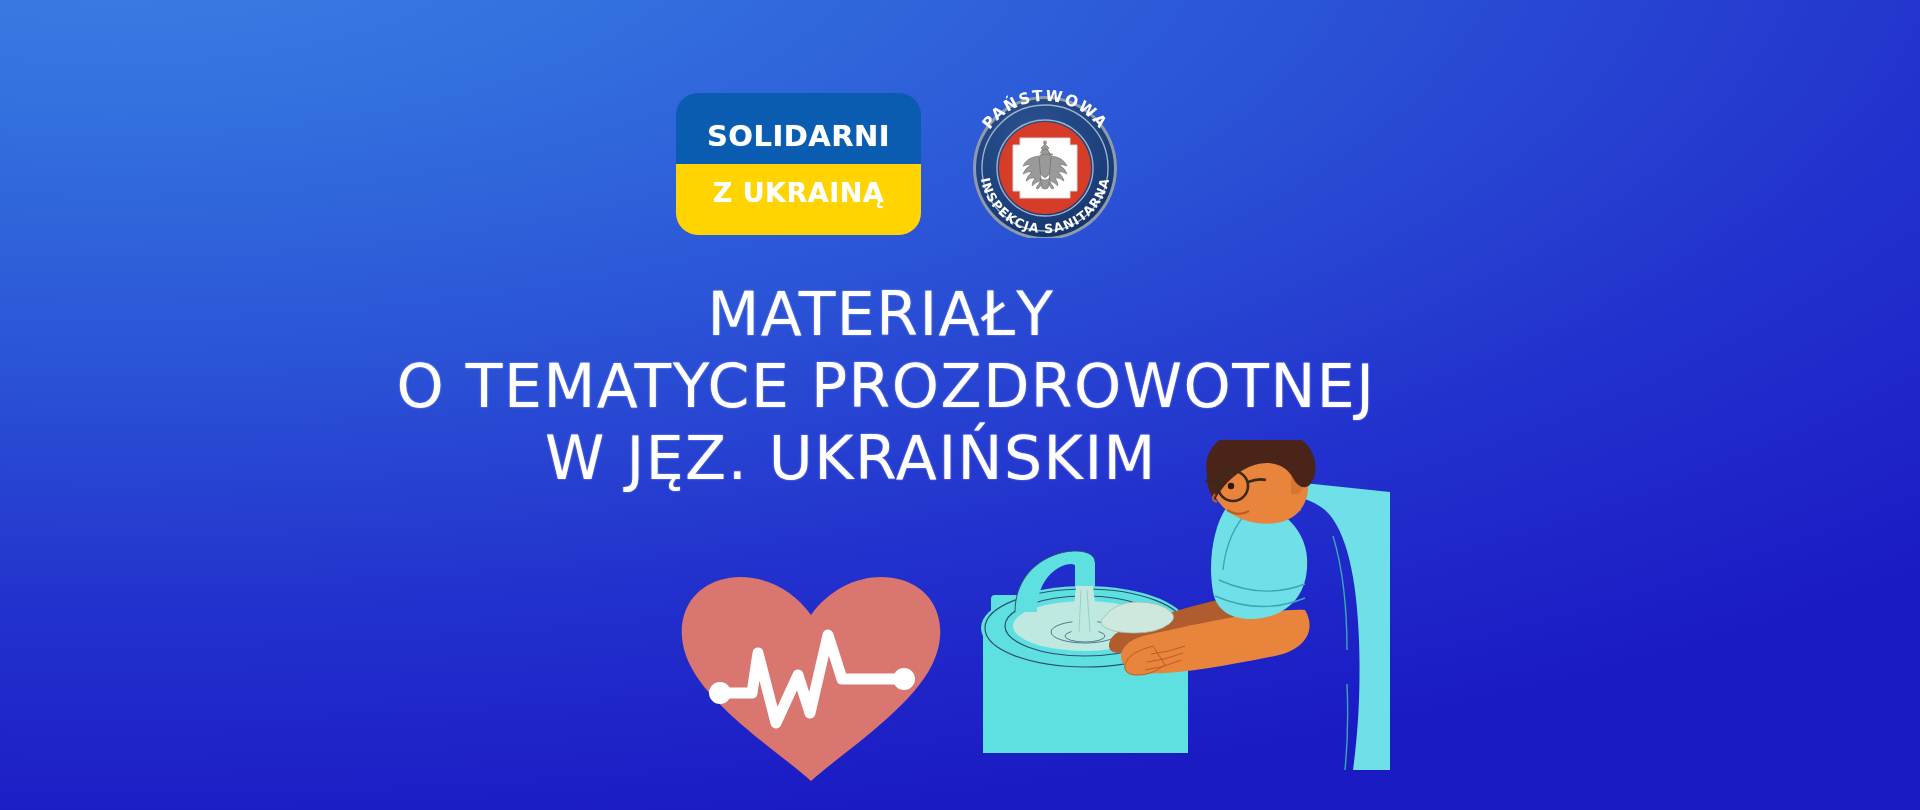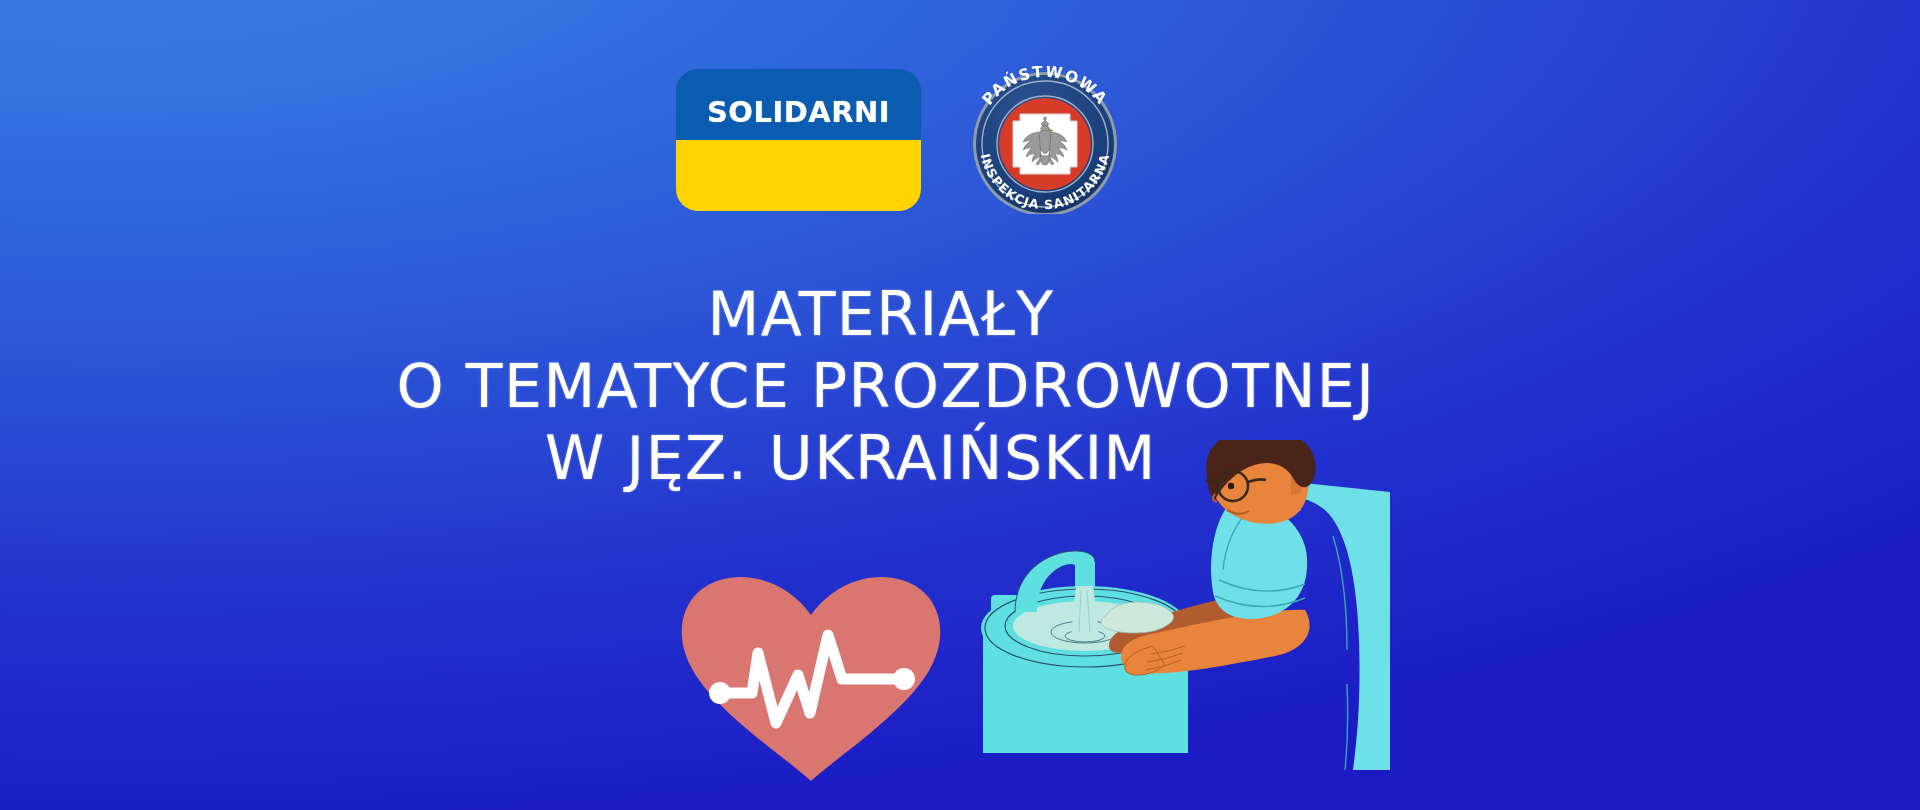--- a/index.html
+++ b/index.html
@@ -17,21 +17,21 @@
     width: 1920px;
     height: 810px;
     overflow: hidden;
     background: radial-gradient(ellipse 150% 130% at 6% -10%, #3f7fe3 0%, #3371df 18%, #2b54d6 42%, #2231cd 66%, #1b1bc4 88%);
   }
 
   
   #logo-row {
     position: absolute;
     left: 660px;
-    top: 66px;
+    top: 90px;
     width: 480px;
     height: 190px;
   }
 
   
   #solidarity-badge {
     position: absolute;
     left: 16px;
     top: 3px;
     width: 245px;
@@ -127,20 +127,21 @@
 <body>
 
 <div id="poster">
 
   <div id="logo-row">
 
     <div id="solidarity-badge">
       <div id="badge-blue"></div>
       <div id="badge-yellow"></div>
       <div class="badge-line" id="badge-line1">SOLIDARNI</div>
+      <div class="badge-line" id="badge-line2">Z UKRAINĄ</div>
     </div>
 
     <div id="pis-emblem">
       <svg viewBox="0 0 170 148" width="170" height="148" xmlns="http://www.w3.org/2000/svg">
         <defs>
           <path id="arcTop" d="M 18 78 A 67 67 0 0 1 152 78" fill="none"></path>
           <path id="arcBot" d="M 20 78 A 65 65 0 0 0 150 78" fill="none"></path>
           <radialGradient id="ringGrad" cx="40%" cy="25%" r="85%">
             <stop offset="0%" stop-color="#2a528f"></stop>
             <stop offset="70%" stop-color="#1b3f7a"></stop>

